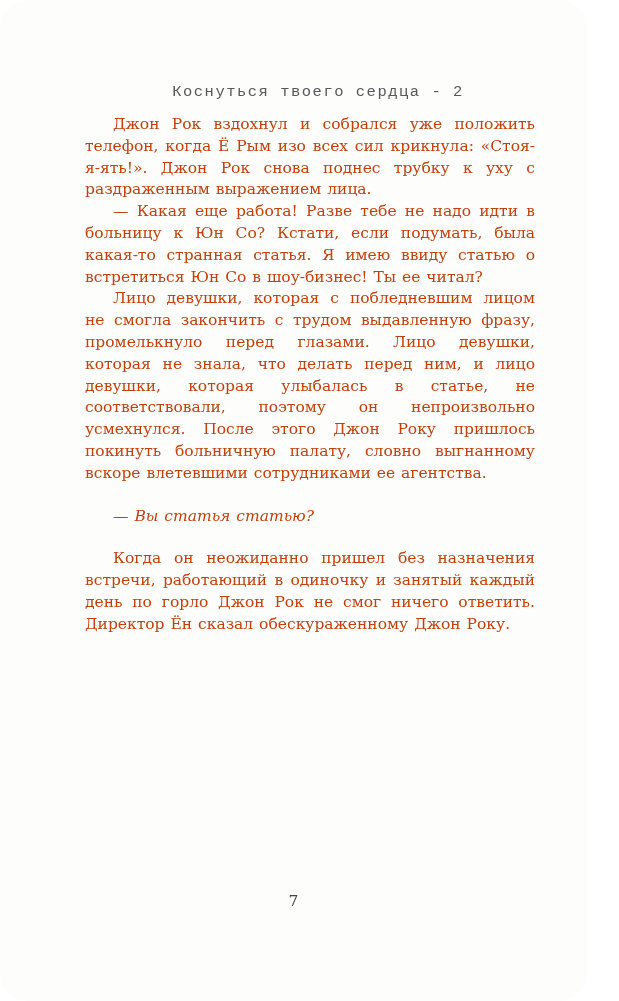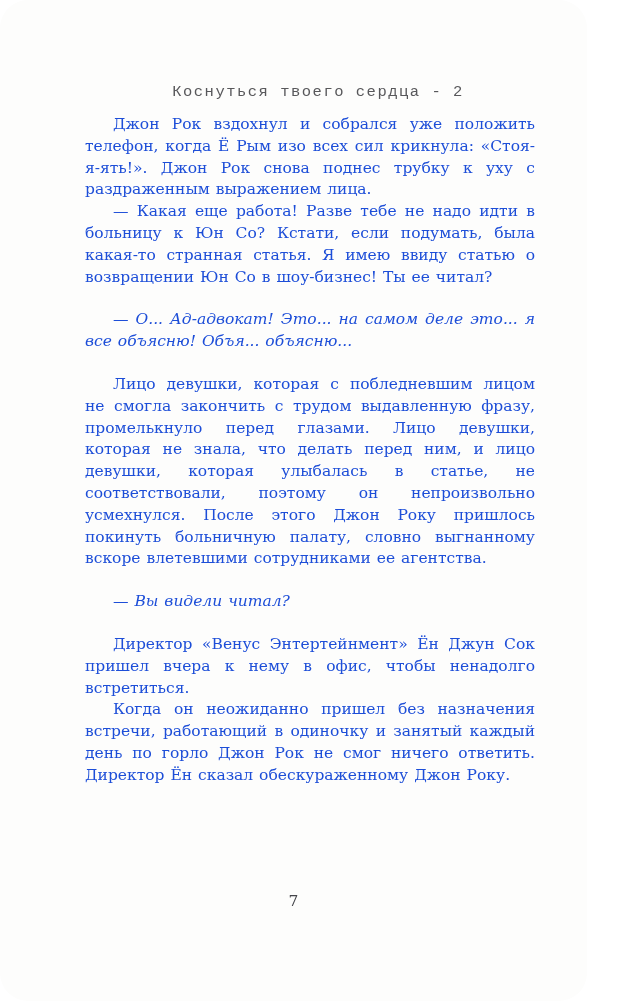--- a/index.html
+++ b/index.html
@@ -28,21 +28,21 @@
     margin: 0 0 14px 0;
     white-space: nowrap;
   }
   .content {
     width: 450px;
   }
   .para {
     margin: 0;
     font-size: 15.5px;
     line-height: 21.8px;
-    color: #1d4ed8;
+    color: #c2410c;
     text-align: justify;
     text-indent: 28px;
     word-spacing: 1px;
   }
   .para.italic {
     font-style: italic;
     margin: 21px 0;
   }
   .page-number {
     position: absolute;
@@ -56,22 +56,20 @@
   }
 </style>
 </head>
 <body>
 
 <div class="book-page">
   <div class="running-header">Коснуться твоего сердца - 2</div>
 
   <div class="content">
       <p class="para normal">Джон Рок вздохнул и собрался уже положить телефон, когда Ё Рым изо всех сил крикнула: «Стоя-я-ять!». Джон Рок снова поднес трубку к уху с раздраженным выражением лица.</p>
-      <p class="para normal">— Какая еще работа! Разве тебе не надо идти в больницу к Юн Со? Кстати, если подумать, была какая-то странная статья. Я имею ввиду статью о возвращении Юн Со в шоу-бизнес! Ты ее читал?</p>
-      <p class="para italic">— О... Ад-адвокат! Это... на самом деле это... я все объясню! Объя... объясню...</p>
+      <p class="para normal">— Какая еще работа! Разве тебе не надо идти в больницу к Юн Со? Кстати, если подумать, была какая-то странная статья. Я имею ввиду статью о встретиться Юн Со в шоу-бизнес! Ты ее читал?</p>
       <p class="para normal">Лицо девушки, которая с побледневшим лицом не смогла закончить с трудом выдавленную фразу, промелькнуло перед глазами. Лицо девушки, которая не знала, что делать перед ним, и лицо девушки, которая улыбалась в статье, не соответствовали, поэтому он непроизвольно усмехнулся. После этого Джон Року пришлось покинуть больничную палату, словно выгнанному вскоре влетевшими сотрудниками ее агентства.</p>
-      <p class="para italic">— Вы видели читал?</p>
-      <p class="para normal">Директор «Венус Энтертейнмент» Ён Джун Сок пришел вчера к нему в офис, чтобы ненадолго встретиться.</p>
+      <p class="para italic">— Вы статья статью?</p>
       <p class="para normal">Когда он неожиданно пришел без назначения встречи, работающий в одиночку и занятый каждый день по горло Джон Рок не смог ничего ответить. Директор Ён сказал обескураженному Джон Року.</p>
     </div>
 
   <div class="page-number">7</div>
 </div>
 
 </body></html>

